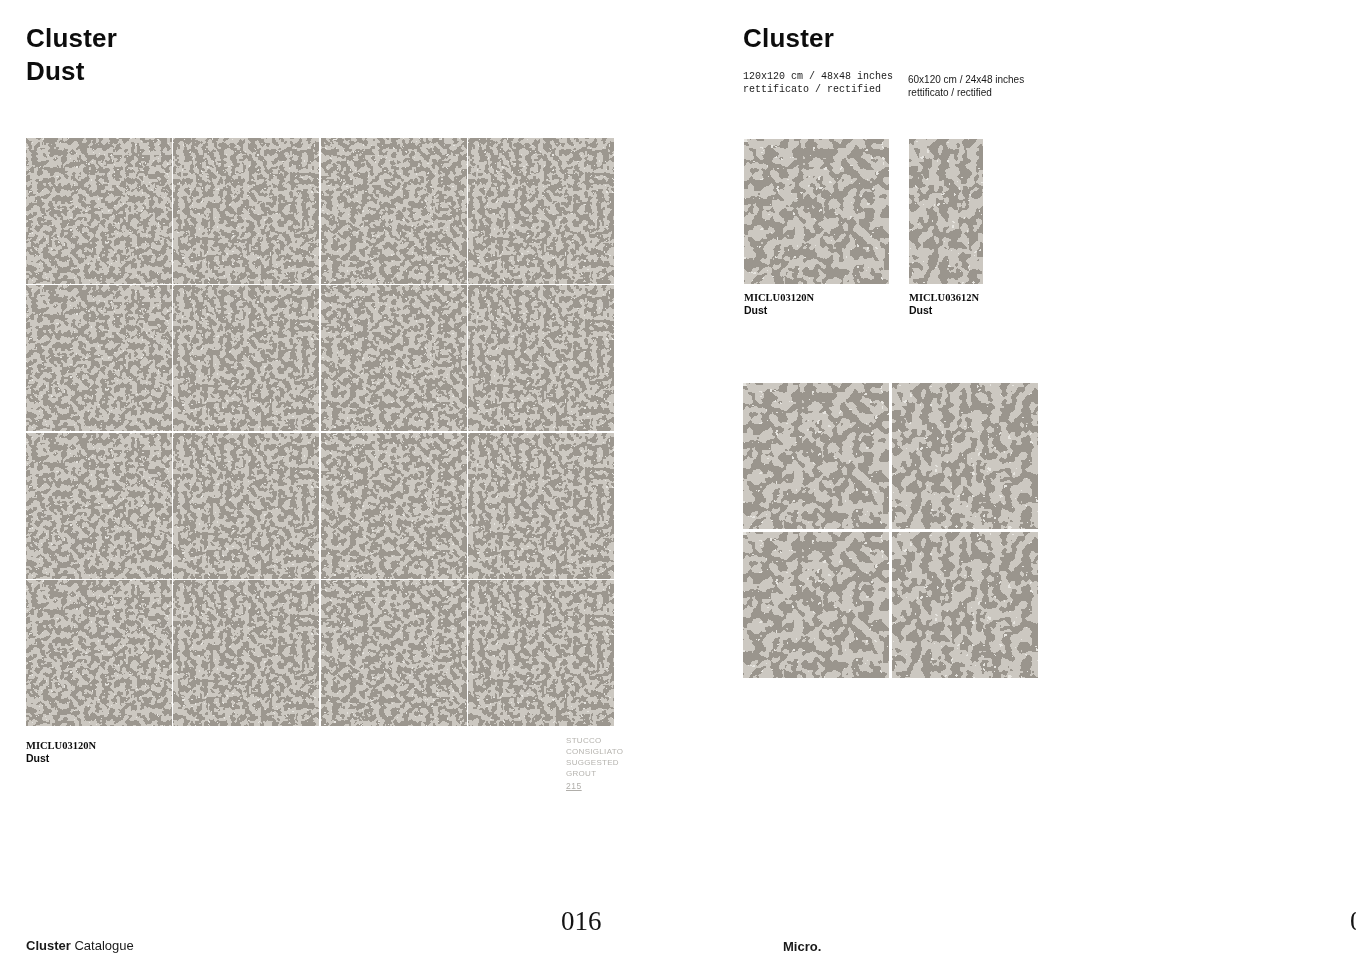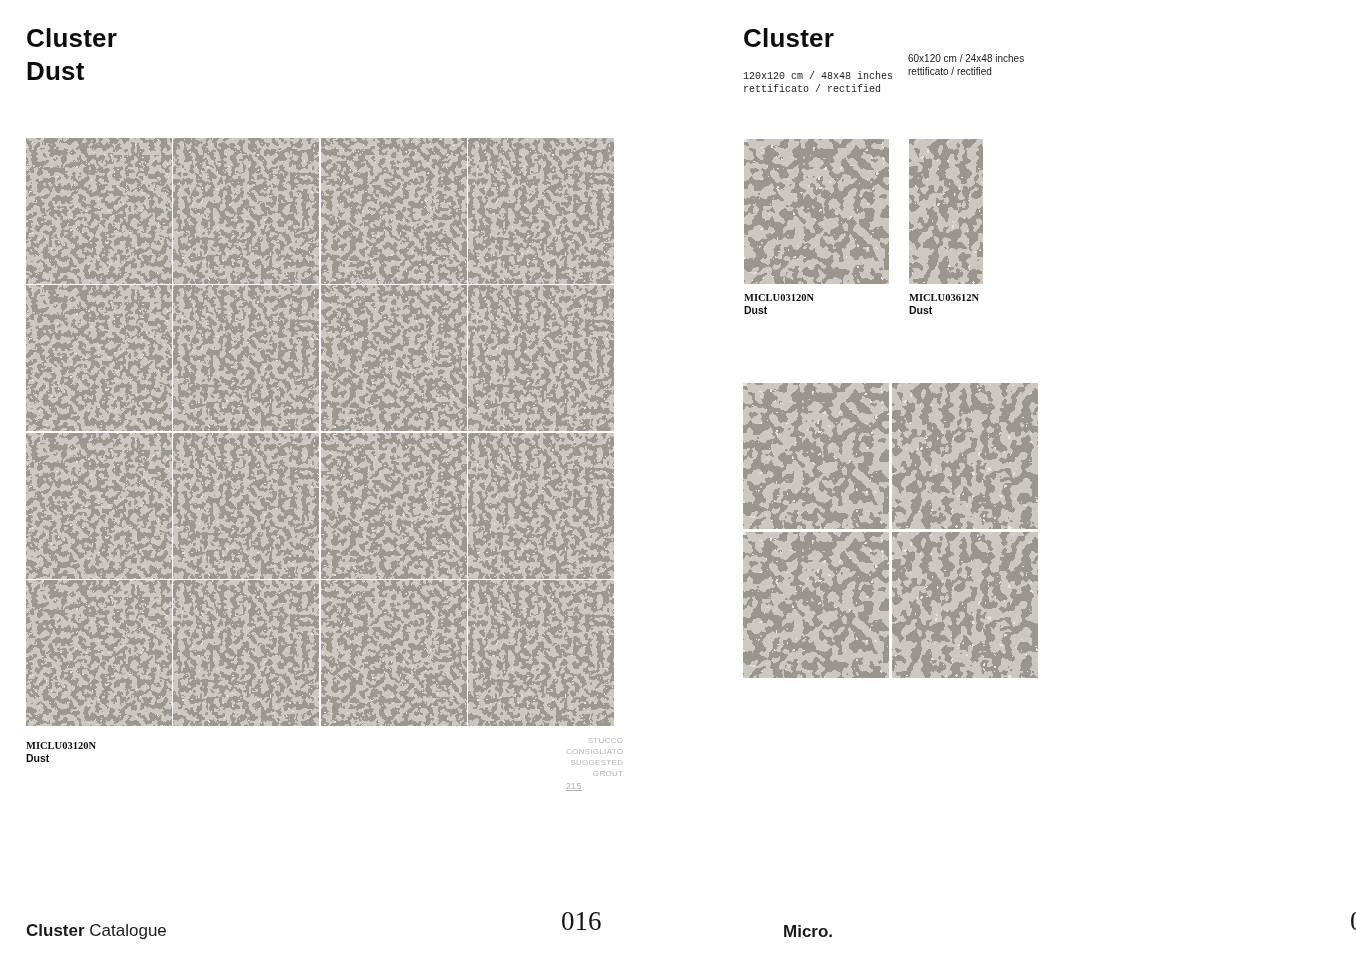--- a/index.html
+++ b/index.html
@@ -8,24 +8,24 @@
   .spread { position:relative; width:1356px; height:738px; background:#ffffff; }
 
   
   .page-title { position:absolute; font-size:26px; line-height:33px; font-weight:700;
                 letter-spacing:0.2px; color:#0d0d0d; }
   .spec-col  { position:absolute; font-size:10px; line-height:12.5px; color:#1a1a1a; }
   .code-block { position:absolute; font-size:10.5px; line-height:13px; color:#0d0d0d; }
   .code-block .code { font-weight:700;font-family:Liberation Serif, serif; }
   .code-block .color { font-weight:700; }
   .grout-note { position:absolute; font-size:8px; line-height:11px; letter-spacing:0.3px;
-                color:#b5b3ae;text-align:right; }
+                color:#b5b3ae; }
   .grout-note span { display:block; }
   .grout-value { position:absolute; font-size:8.5px; letter-spacing:0.5px; color:#b0aeaa; }
-  .footer-text { position:absolute; font-size:17px; color:#1a1a1a; }
+  .footer-text { position:absolute; font-size:13px; color:#1a1a1a;margin-top:17px; }
   .footer-text .bold { font-weight:700; }
   .page-number { position:absolute; font-family:Liberation Serif, serif;
                  font-size:27px; line-height:28px; color:#141414; }
 
   
   .tile-grid { position:absolute; display:grid; background:#ffffff; }
   #grid-left  { left:26px;  top:138px; width:587px; height:587px;
                 grid-template-columns:repeat(4,1fr); grid-template-rows:repeat(4,1fr); gap:2px; }
   #grid-right { left:743px; top:383px; width:294px; height:295px;
                 grid-template-columns:repeat(2,1fr); grid-template-rows:repeat(2,1fr); gap:3px; }
@@ -196,21 +196,21 @@
   <div class="page-number" style="left:561px; top:907px;">016</div>
 
   <div class="page-title" style="left:743px; top:22px;">
     <span>Cluster</span>
   </div>
 
   <div class="spec-col" style="left:743px; top:71px;font-family:Liberation Mono, monospace;">
     <div>120x120 cm / 48x48 inches</div>
     <div>rettificato / rectified</div>
   </div>
-  <div class="spec-col" style="left:908px; top:53px;">
+  <div class="spec-col" style="left:908px; top:74px;">
     <div>60x120 cm / 24x48 inches</div>
     <div>rettificato / rectified</div>
   </div>
 
   <div class="swatch tex-c0" id="swatch-120"></div>
   <div class="swatch tex-c1" id="swatch-60"></div>
 
   <div class="code-block" style="left:744px; top:291px;">
     <div class="code">MICLU03120N</div>
     <div class="color">Dust</div>

